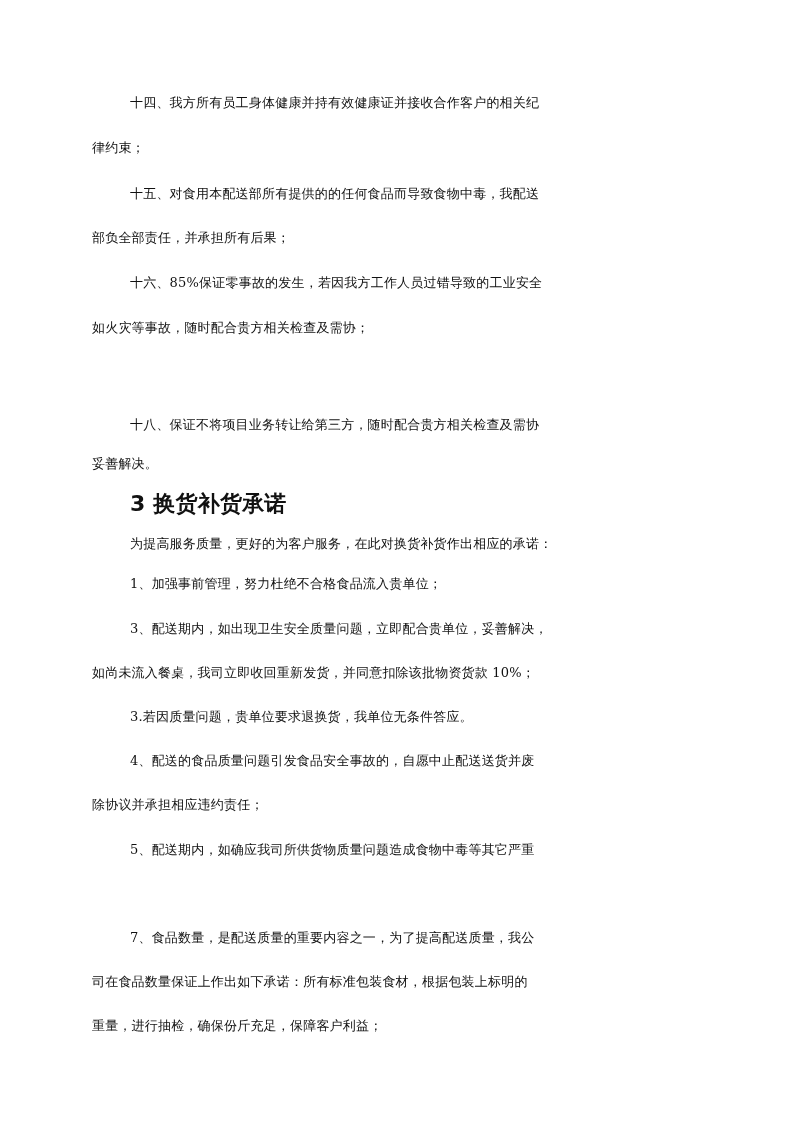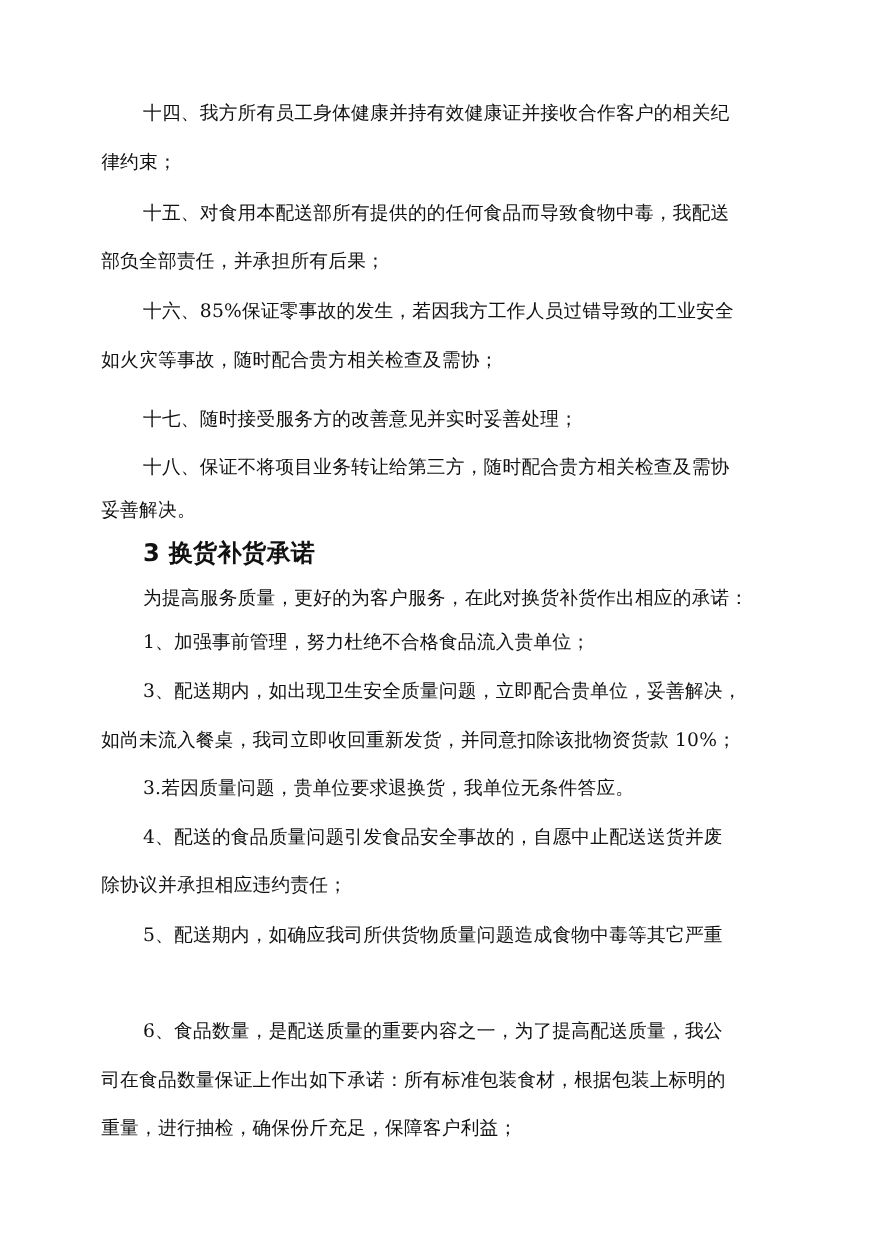--- a/index.html
+++ b/index.html
@@ -1,53 +1,52 @@
 <!DOCTYPE html>
 <html><head>
 <meta charset="utf-8">
 <style>
   html, body { margin: 0; padding: 0; background: #ffffff; }
   body { width: 793px; height: 1122px; position: relative; overflow: hidden;
          font-family: "DejaVu Serif", "Liberation Serif", serif; color: #111; }
   .page { position: absolute; left: 0; top: 0; width: 793px; height: 1122px; background: #fff; }
-  .line { position: absolute; left: 92px; width: 620px; font-size: 17px; line-height: 24px;
+  .line { position: absolute; left: 92px; width: 620px; font-size: 13px; line-height: 24px;
           white-space: nowrap; letter-spacing: 0.2px; }
   .indent { left: 130px; }
   .heading { font-family: "DejaVu Sans", "Liberation Sans", sans-serif; font-weight: bold; font-size: 22px; }
 </style>
 </head>
 <body>
 
 <div class="page">
   <div class="line indent" style="top:91px">十四、我方所有员工身体健康并持有效健康证并接收合作客户的相关纪</div>
   <div class="line" style="top:136px">律约束；</div>
 
   <div class="line" style="top:226px">部负全部责任，并承担所有后果；</div>
   <div class="line indent" style="top:182px">十五、对食用本配送部所有提供的的任何食品而导致食物中毒，我配送</div>
 
   <div class="line indent" style="top:271px">十六、85%保证零事故的发生，若因我方工作人员过错导致的工业安全</div>
   <div class="line" style="top:316px">如火灾等事故，随时配合贵方相关检查及需协；</div>
 
-  <div class="line indent" style="top:369px">十七、随时接受服务方的改善意见并实时妥善处理；</div>
 
   <div class="line indent" style="top:413px">十八、保证不将项目业务转让给第三方，随时配合贵方相关检查及需协</div>
   <div class="line" style="top:452px">妥善解决。</div>
 
   <div class="line indent heading" style="top:492px">3 换货补货承诺</div>
 
   <div class="line indent" style="top:532px">为提高服务质量，更好的为客户服务，在此对换货补货作出相应的承诺：</div>
 
   <div class="line indent" style="top:572px">1、加强事前管理，努力杜绝不合格食品流入贵单位；</div>
 
   <div class="line indent" style="top:617px">3、配送期内，如出现卫生安全质量问题，立即配合贵单位，妥善解决，</div>
   <div class="line" style="top:661px">如尚未流入餐桌，我司立即收回重新发货，并同意扣除该批物资货款 10%；</div>
 
   <div class="line indent" style="top:705px">3.若因质量问题，贵单位要求退换货，我单位无条件答应。</div>
 
   <div class="line indent" style="top:749px">4、配送的食品质量问题引发食品安全事故的，自愿中止配送送货并废</div>
   <div class="line" style="top:793px">除协议并承担相应违约责任；</div>
 
   <div class="line indent" style="top:838px">5、配送期内，如确应我司所供货物质量问题造成食物中毒等其它严重</div>
 
-  <div class="line indent" style="top:926px">6、食品数量，是配送质量的重要内容之一，为了提高配送质量，我公</div>
+  <div class="line indent" style="top:926px">7、食品数量，是配送质量的重要内容之一，为了提高配送质量，我公</div>
   <div class="line" style="top:970px">司在食品数量保证上作出如下承诺：所有标准包装食材，根据包装上标明的</div>
   <div class="line" style="top:1014px">重量，进行抽检，确保份斤充足，保障客户利益；</div>
 </div>
 
 </body></html>

